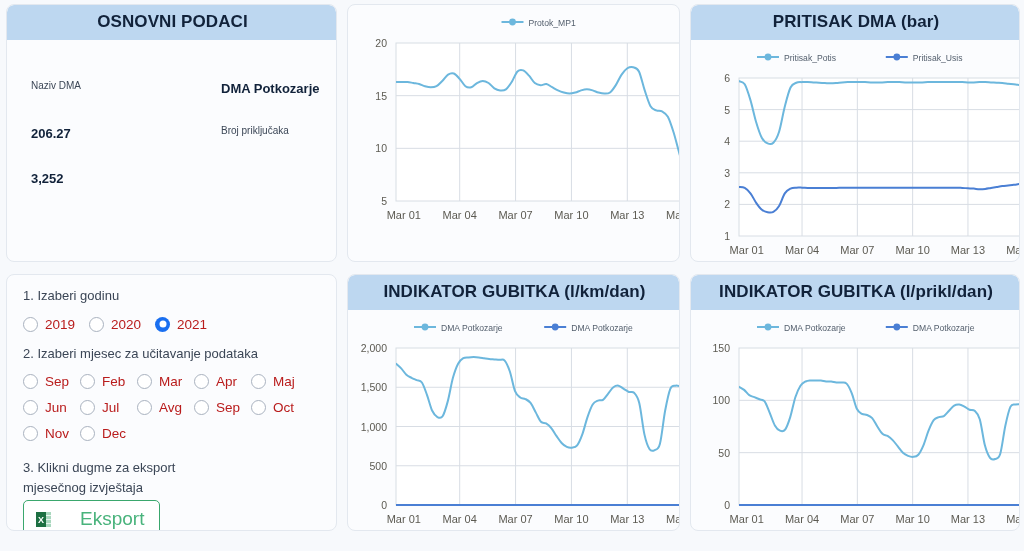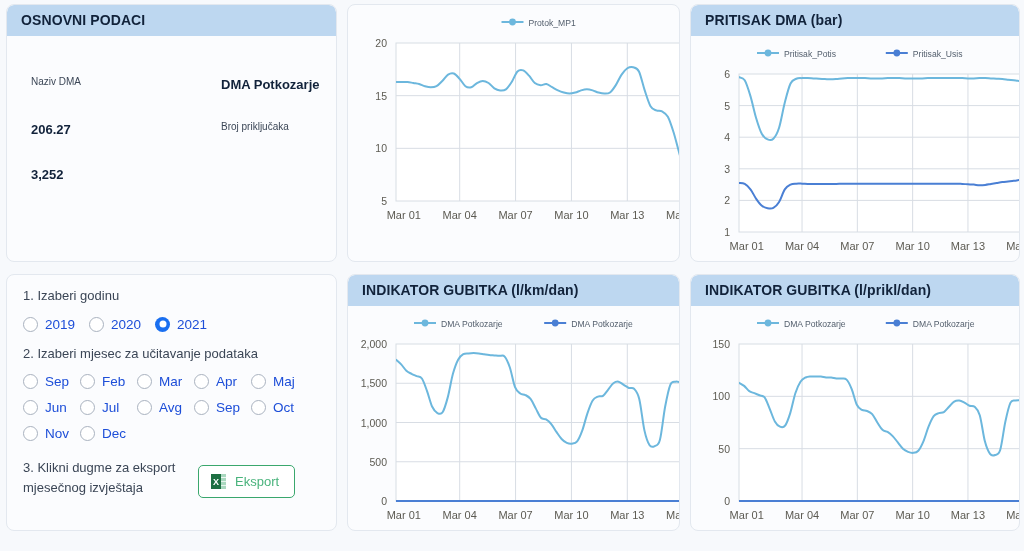--- a/index.html
+++ b/index.html
@@ -23,25 +23,26 @@
     border-radius: 8px;
     width: 100%; height: 100%;
     display: flex; flex-direction: column;
     overflow: hidden;
   }
   .panel-header {
     background: #bdd7f0;
     border-top-left-radius: 7px;
     border-top-right-radius: 7px;
     padding: 7px 12px 8px 14px;
-    font-size: 14px;
+    font-size: 17px;
     font-weight: bold;
     color: #11223a;
     letter-spacing: .1px;
     flex: 0 0 auto;
+    text-align: center;
   }
   .panel-body { flex: 1 1 auto; position: relative; overflow: hidden; }
 
   
   .info-table {
     padding: 40px 0 0 24px;
     display: grid;
     grid-template-columns: 190px auto;
     row-gap: 26px;
     align-items: start;
@@ -64,33 +65,33 @@
     border: 1.6px solid #a9b2bf; background: #fff;
     margin-right: 7px; flex: 0 0 auto; position: relative;
   }
   .rb.checked { border: none; background: #1a6ff0; box-shadow: 0 0 0 0 transparent; }
   .rb.checked::after {
     content:""; position:absolute; left:50%; top:50%;
     width:7px; height:7px; border-radius:50%; background:#fff;
     transform: translate(-50%,-50%);
     box-shadow: 0 0 0 2.5px #1a6ff0;
   }
-  .rb-label { font-size: 13.5px; color: #1d4ed8; }
+  .rb-label { font-size: 13.5px; color: #b91c1c; }
   .months { display: flex; flex-wrap: wrap; width: 300px; margin-bottom: 6px; }
   .months .radio-opt { margin-bottom: 11px; }
-  .export-row { display: flex; align-items: flex-end; margin-top: 6px; }
+  .export-row { display: flex; align-items: flex-start; margin-top: 6px; flex-direction: column; }
   .export-text { font-size: 13px; color: #3b4656; line-height: 1.55; width: 175px; }
   .export-btn {
     display: inline-flex; align-items: center; gap: 9px;
     border: 1.3px solid #3aa76d; border-radius: 5px;
     background: #fff; padding: 7px 15px 7px 12px;
     cursor: pointer; margin-top: 2px;
   }
   .xls-icon { width: 15px; height: 17px; flex: 0 0 auto; }
-  .export-label { font-size: 13px; color: #49b37c; }
+  .export-label { font-size: 19px; color: #49b37c; margin-left: 20px; }
 </style>
 </head>
 <body>
 
 <div class="grid">
 
   <div class="cell">
     <div class="panel">
       <div class="panel-header">OSNOVNI PODACI</div>
       <div class="panel-body">

